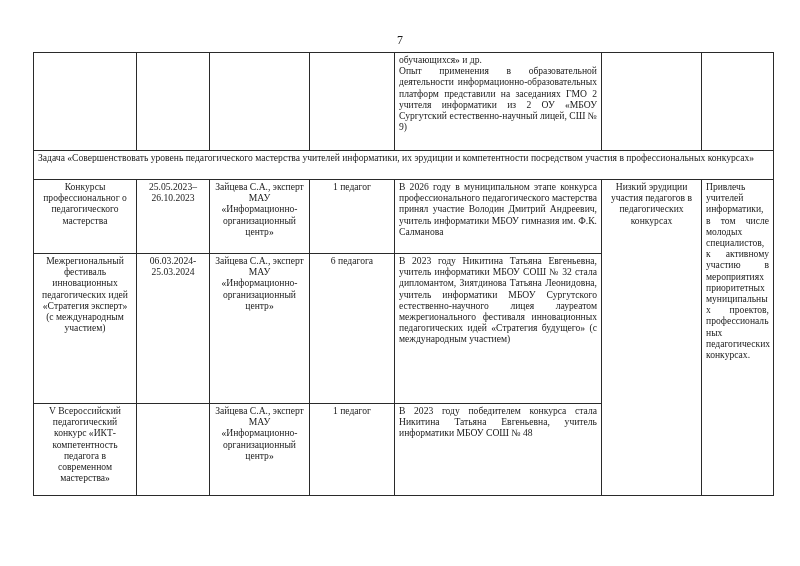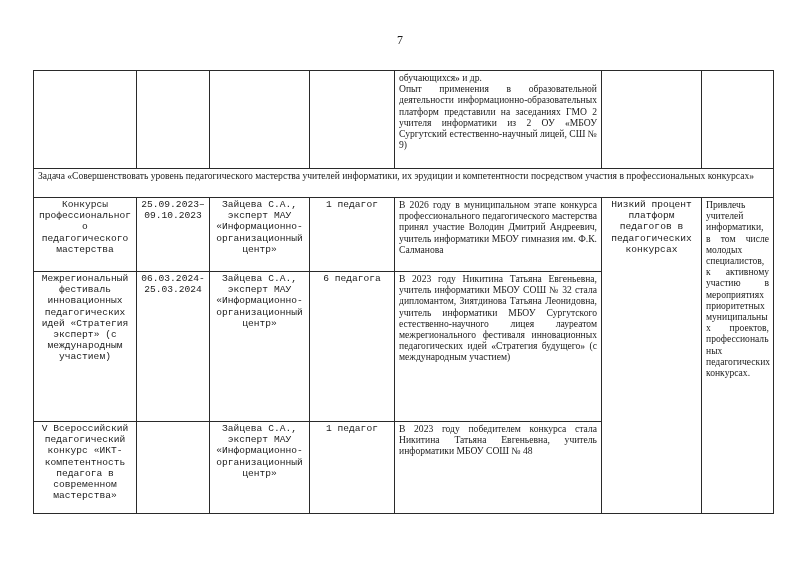--- a/index.html
+++ b/index.html
@@ -1,23 +1,23 @@
 <!DOCTYPE html>
 <html><head>
 <meta charset="utf-8">
 <style>
   html, body { margin: 0; padding: 0; background: #ffffff; }
   body { width: 800px; height: 566px; position: relative; overflow: hidden;
          font-family: "Liberation Serif", "DejaVu Serif", serif; color: #1a1a1a; }
   .page-number { position: absolute; top: 33px; left: 0; width: 800px; text-align: center;
                  font-size: 12px; }
-  table.plan { position: absolute; top: 70px; left: 33px; width: 740px;
+  table.plan { position: absolute; top: 52px; left: 33px; width: 740px;
                border-collapse: collapse; table-layout: fixed; font-size: 9.6px; line-height: 11.2px; }
   table.plan td { border: 1px solid #2a2a2a; vertical-align: top; padding: 1px 4px 2px 4px; }
-  .c { text-align: center; font-family: Liberation Mono, monospace; }
+  .c { text-align: center; }
   .j { text-align: justify; text-align-last: left; }
   .task td { padding: 2px 4px; }
 </style>
 </head>
 <body>
 
 <div class="page-number">7</div>
 
 <table class="plan">
   <colgroup>
@@ -43,25 +43,25 @@
     <td></td>
     <td></td>
   </tr>
 
   <tr class="task" style="height:29px">
     <td colspan="7" class="j">Задача «Совершенствовать уровень педагогического мастерства учителей информатики, их эрудиции и компетентности посредством участия в профессиональных конкурсах»</td>
   </tr>
 
   <tr style="height:74px">
     <td class="c">Конкурсы профессиональног о педагогического мастерства</td>
-    <td class="c">25.09.2023– 09.10.2023</td>
+    <td class="c">25.05.2023– 26.10.2023</td>
     <td class="c">Зайцева С.А., эксперт МАУ «Информационно-организационный центр»</td>
     <td class="c">1 педагог</td>
     <td class="j">В 2026 году в муниципальном этапе конкурса профессионального педагогического мастерства принял участие Володин Дмитрий Андреевич, учитель информатики МБОУ гимназия им. Ф.К. Салманова</td>
-    <td class="c" rowspan="3">Низкий процент платформ педагогов в педагогических конкурсах</td>
+    <td class="c" rowspan="3">Низкий эрудиции участия педагогов в педагогических конкурсах</td>
     <td class="j" rowspan="3">Привлечь учителей информатики, в том числе молодых специалистов, к активному участию в мероприятиях приоритетных муниципальны х проектов, профессиональ ных педагогических конкурсах.</td>
   </tr>
 
   <tr style="height:150px">
     <td class="c">Межрегиональный фестиваль инновационных педагогических идей «Стратегия эксперт» (с международным участием)</td>
     <td class="c">06.03.2024- 25.03.2024</td>
     <td class="c">Зайцева С.А., эксперт МАУ «Информационно-организационный центр»</td>
     <td class="c">6 педагога</td>
     <td class="j">В 2023 году Никитина Татьяна Евгеньевна, учитель информатики МБОУ СОШ № 32 стала дипломантом, Зиятдинова Татьяна Леонидовна, учитель информатики МБОУ Сургутского естественно-научного лицея лауреатом межрегионального фестиваля инновационных педагогических идей «Стратегия будущего» (с международным участием)</td>
   </tr>

